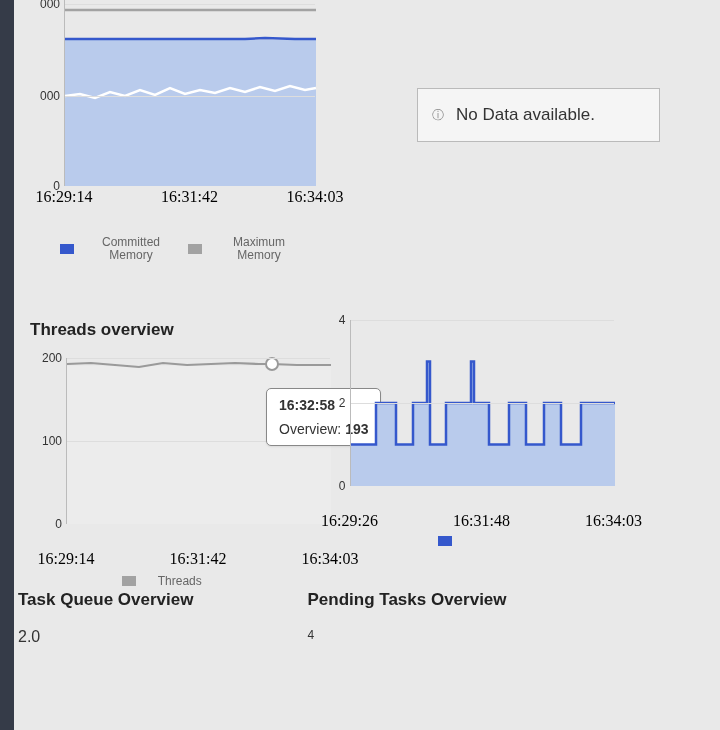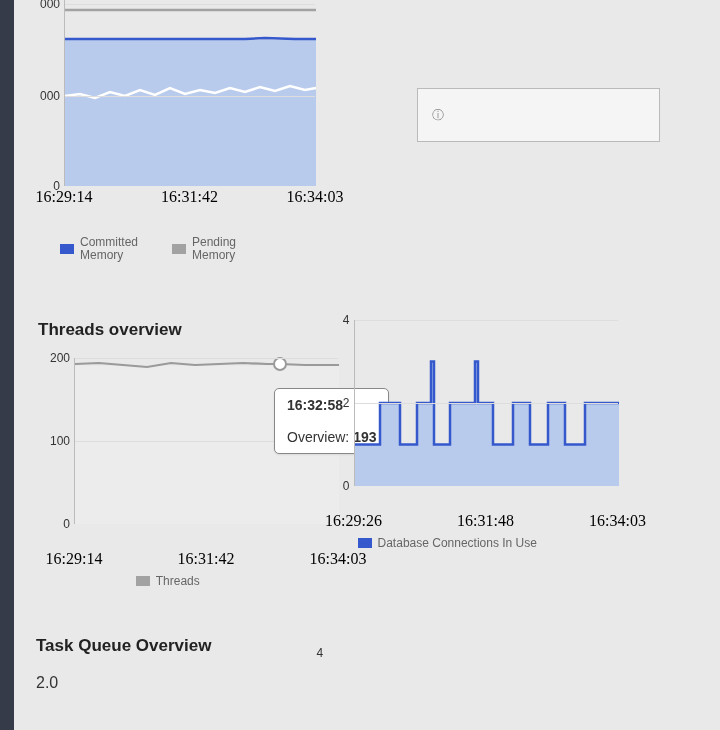--- a/index.html
+++ b/index.html
@@ -47,21 +47,21 @@
   }
   .nodata-box .info-icon {
     color: #8a8a8a;
     font-size: 12px;
   }
 
   .charts-row {
     position: relative;
     display: flex;
     gap: 20px;
-    padding-left: 24px;
+    padding-left: 16px;
     padding-right: 14px;
     margin-top: 20px;
   }
   .chart-col { width: 320px; }
   .chart-title {
     font-size: 17px;
     font-weight: bold;
     color: #222;
     margin-bottom: 18px;
   }
@@ -111,41 +111,42 @@
     margin-top: 24px;
     display: flex;
     justify-content: center;
     gap: 10px;
     flex-wrap: wrap;
     font-size: 12px;
     color: #666;
     align-items: center;
   }
   .legend-item {
-    display: flex; align-items: center; gap: 6px;
+    display: flex; align-items: center; gap: 22px;
     padding: 2px 6px;
     cursor: pointer;
+    text-align: center;
   }
   .legend-item.selected { background: #e0e8f5; }
   .swatch { width: 14px; height: 10px; }
 
   .tooltip {
     position: absolute;
     border: 1px solid #888;
     border-radius: 5px;
     background: #fff;
     padding: 8px 12px;
     font-size: 14px;
     color: #333;
     box-shadow: 0 1px 2px rgba(0,0,0,0.08);
     white-space: nowrap;
   }
-  .tooltip .tt-time { font-weight: bold; margin-bottom: 16px; }
-
-  .bottom-row { padding-left: 22px; padding-right: 14px; margin-top: 46px; display: flex; gap: 20px; }
+  .tooltip .tt-time { font-weight: bold; margin-bottom: 8px; }
+
+  .bottom-row { padding-left: 4px; padding-right: 14px; display: flex; gap: 20px; }
   .bottom-col { width: 320px; }
 
   svg { overflow: visible; }
 </style>
 </head>
 <body>
 
 <div class="sidebar"></div>
 
 <div class="content">
@@ -179,27 +180,28 @@
           <span class="x-tick" style="left:100%">16:34:03</span>
         </div>
       </div>
       <div class="legend-row" style="justify-content:flex-start;padding-left:26px;">
         <div class="legend-item">
           <span class="swatch" style="background:#3558cc"></span>
           <span style="max-width:70px;line-height:1.1">Committed Memory</span>
         </div>
         <div class="legend-item">
           <span class="swatch" style="background:#a2a2a2"></span>
-          <span style="max-width:70px;line-height:1.1">Pending Memory</span>
+          <span style="max-width:70px;line-height:1.1">Maximum Memory</span>
         </div>
       </div>
     </div>
 
     <div class="nodata-box">
       <span class="info-icon">ⓘ</span>
+      <span>No Data available.</span>
     </div>
   </div>
 
   <div class="charts-row">
 
     <div class="chart-col">
       <div class="chart-title">Threads overview</div>
       <div class="chart-area">
         <div class="y-ticks">
           <span class="y-tick" style="top:0%">200</span>
@@ -258,30 +260,30 @@
         </div>
         <div class="x-ticks" style="left:36px;width:264px;">
           <span class="x-tick" style="left:0%">16:29:26</span>
           <span class="x-tick" style="left:50%">16:31:48</span>
           <span class="x-tick" style="left:100%">16:34:03</span>
         </div>
       </div>
       <div class="legend-row">
         <div class="legend-item">
           <span class="swatch" style="background:#3558cc"></span>
-          <span>Database Connections In Use</span>
         </div>
       </div>
     </div>
 
   </div>
 
   <div class="bottom-row">
     <div class="bottom-col">
       <div class="chart-title">Task Queue Overview</div>
       <div style="font-size:16px;color:#333;margin-top:10px;">2.0</div>
     </div>
     <div class="bottom-col">
+      <div class="chart-title">Pending Tasks Overview</div>
       <div style="font-size:12px;color:#333;margin-top:10px;">4</div>
     </div>
   </div>
 
 </div>
 
 </body></html>

